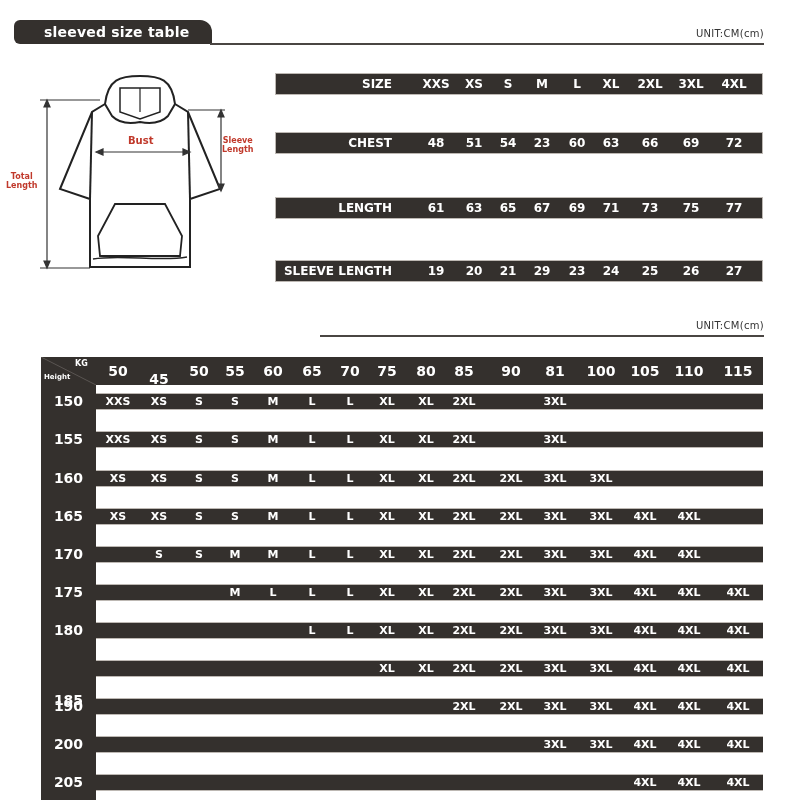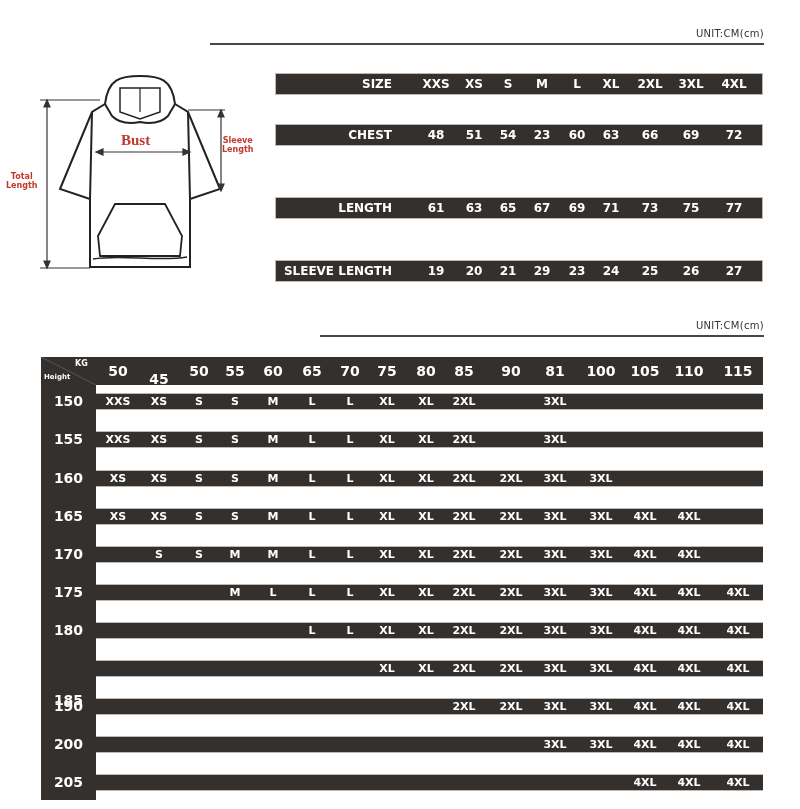--- a/index.html
+++ b/index.html
@@ -40,20 +40,21 @@
   .rec-head .ht { position: absolute; left: 3px; top: 16px; font-size: 7px; font-weight: bold; }
   .rec-head .kgcell { position: absolute; top: 0; line-height: 28px; font-size: 14px; font-weight: bold; width: 40px; text-align: center; margin-left: -20px; }
   .hrow { position: absolute; left: 55px; width: 667px; height: 17px; background: #34302d; border-top: 1px solid #bdb8b3; border-bottom: 1px solid #bdb8b3; color: #fff; }
   .hlabel { position: absolute; left: 0; width: 55px; text-align: center; color: #fff; font-size: 14px; font-weight: bold; }
   .hrow .scell { position: absolute; top: 0; line-height: 15px; font-size: 11px; font-weight: bold; width: 36px; text-align: center; margin-left: -18px; }
 </style>
 </head>
 <body>
 
 <div class="sec-header" style="top:20px;">
+  <div class="sec-tab" style="width:198px;">sleeved size table</div>
   <div class="sec-line" style="left:196px; right:0;"></div>
   <div class="unit" style="top:8px;">UNIT:CM(cm)</div>
 </div>
 
 <div class="diagram">
   <svg viewBox="0 0 270 220">
     <g fill="none" stroke="#222" stroke-width="2">
 
       <path d="M105 40 C108 15, 120 12, 140 12 C160 12, 172 15, 175 40 L168 52 C160 60, 150 60, 140 58 C130 60, 120 60, 112 52 Z"></path>
       <path d="M120 24 L160 24 L160 48 L140 55 L120 48 Z" stroke-width="1.5"></path>
@@ -77,40 +78,40 @@
       <line x1="100" y1="88" x2="186" y2="88"></line>
       <polygon points="96,88 103,85 103,91"></polygon>
       <polygon points="190,88 183,85 183,91"></polygon>
 
       <line x1="188" y1="46" x2="225" y2="46"></line>
       <line x1="221" y1="50" x2="221" y2="124"></line>
       <polygon points="221,46 218,53 224,53"></polygon>
       <polygon points="221,127 218,120 224,120"></polygon>
     </g>
   </svg>
-  <div class="dlabel" style="left:121px; top:72px; font-size:15px;font-family:Liberation Serif, serif;">Bust</div>
+  <div class="dlabel" style="left:128px; top:72px; font-size:10px;">Bust</div>
   <div class="dlabel" style="left:222px; top:72px; white-space:pre;">Sleeve
 Length</div>
   <div class="dlabel" style="left:6px; top:108px; white-space:pre;">Total
 Length</div>
 </div>
 
 <div class="size-row" style="top:73px;">
   <span class="rlabel">SIZE</span>
   <span class="cell" style="left:160px">XXS</span>
   <span class="cell" style="left:198px">XS</span>
   <span class="cell" style="left:232px">S</span>
   <span class="cell" style="left:266px">M</span>
   <span class="cell" style="left:301px">L</span>
   <span class="cell" style="left:335px">XL</span>
   <span class="cell" style="left:374px">2XL</span>
   <span class="cell" style="left:415px">3XL</span>
   <span class="cell" style="left:458px">4XL</span>
 </div>
-<div class="size-row" style="top:124px;text-decoration:underline;">
+<div class="size-row" style="top:132px;text-decoration:underline;">
   <span class="rlabel">CHEST</span>
   <span class="cell" style="left:160px">48</span>
   <span class="cell" style="left:198px">51</span>
   <span class="cell" style="left:232px">54</span>
   <span class="cell" style="left:266px">23</span>
   <span class="cell" style="left:301px">60</span>
   <span class="cell" style="left:335px">63</span>
   <span class="cell" style="left:374px">66</span>
   <span class="cell" style="left:415px">69</span>
   <span class="cell" style="left:458px">72</span>

